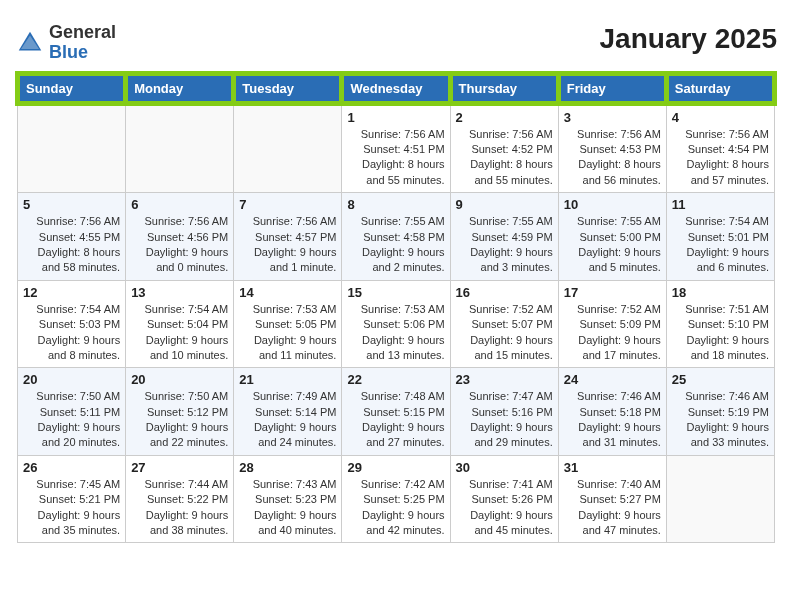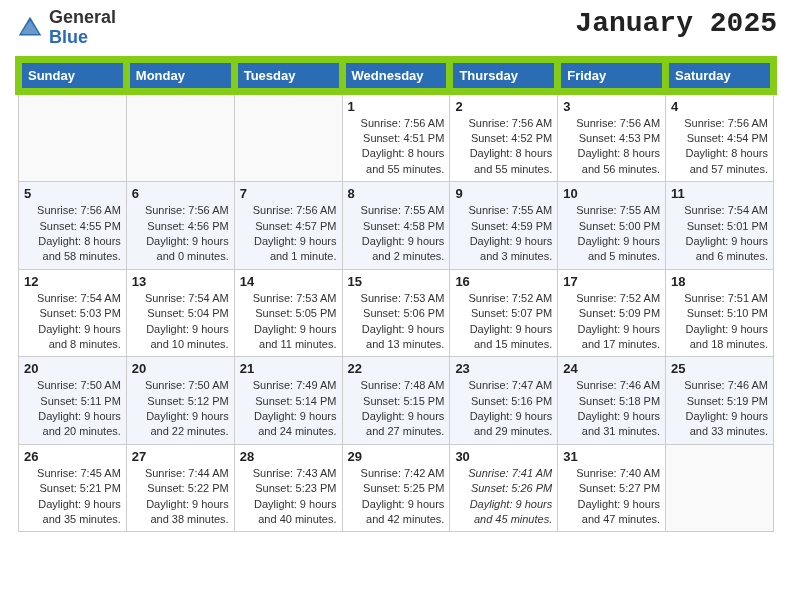--- a/index.html
+++ b/index.html
@@ -4,21 +4,21 @@
   <style>
     * { box-sizing: border-box; margin: 0; padding: 0; }
     body {
       font-family: Arial, sans-serif;
       background: #fff;
       width: 792px;
       min-height: 612px;
     }
     .container {
       width: 792px;
-      padding: 8px 15px;
+      padding: 23px 15px;
     }
     .header {
       display: flex;
       justify-content: space-between;
       align-items: flex-start;
       margin-bottom: 8px;
     }
     .logo {
       display: flex;
       align-items: center;
@@ -35,39 +35,38 @@
       width: 30px;
       height: 30px;
     }
     .title-block {
       text-align: right;
     }
     .title-month {
       font-size: 28px;
       font-weight: bold;
       color: #222;
-      font-family: Liberation Mono, monospace;
     }
     .title-location {
       font-size: 14px;
       color: #555;
     }
     .calendar {
       width: 100%;
       border-collapse: collapse;
       border: 1px solid #ccc;
     }
     .calendar th {
       background: #2a6db5;
       color: #fff;
       text-align: left;
       padding: 5px 6px;
       font-size: 13px;
       font-weight: bold;
-      border: 7px solid #84cc16;
+      border: 5px solid #84cc16;
     }
     .calendar td {
       border: 1px solid #ccc;
       vertical-align: top;
       padding: 4px 5px;
       width: calc(100% / 7);
       min-height: 90px;
       background: #fff;
     }
     .calendar tr:nth-child(even) td {
@@ -335,21 +334,21 @@
           </td>
           <td>
             <div class="day-number">29</div>
             <div class="day-info" style="white-space: pre-line;">Sunrise: 7:42 AM
 Sunset: 5:25 PM
 Daylight: 9 hours
 and 42 minutes.</div>
           </td>
           <td>
             <div class="day-number">30</div>
-            <div class="day-info" style="white-space: pre-line; font-style: italic;">Sunrise: 7:41 AM
+            <div class="day-info" style="white-space: pre-line;">Sunrise: 7:41 AM
 Sunset: 5:26 PM
 Daylight: 9 hours
 and 45 minutes.</div>
           </td>
           <td>
             <div class="day-number">31</div>
             <div class="day-info" style="white-space: pre-line;">Sunrise: 7:40 AM
 Sunset: 5:27 PM
 Daylight: 9 hours
 and 47 minutes.</div>

